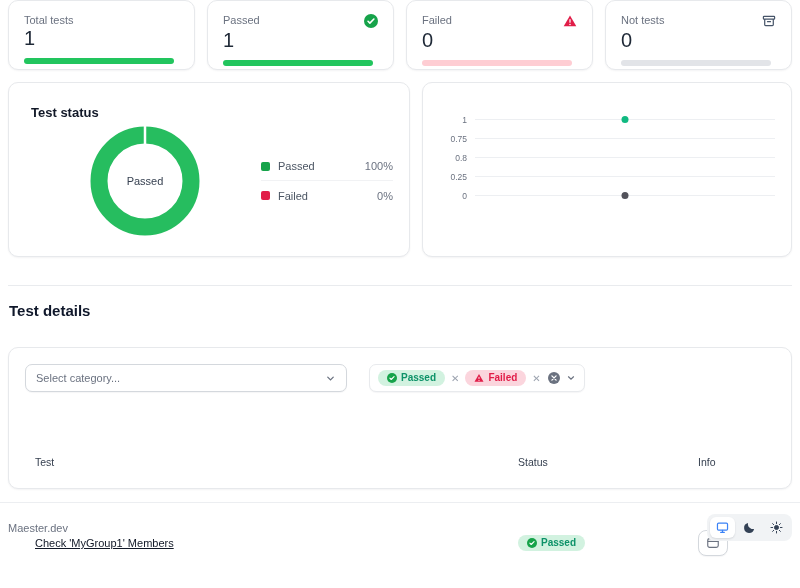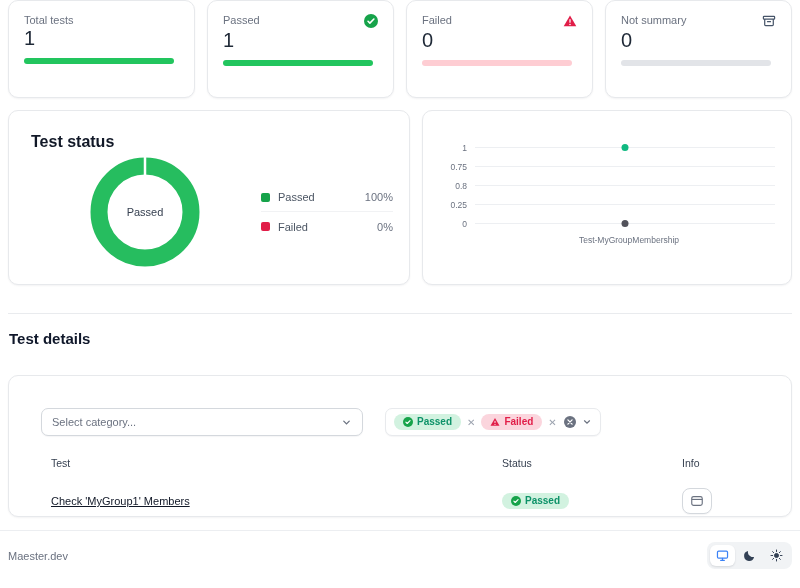--- a/index.html
+++ b/index.html
@@ -5,36 +5,36 @@
   * { box-sizing: border-box; }
   html,body { margin:0; padding:0; background:#fff; }
   body { font-family:"Liberation Sans", sans-serif; color:#111827; }
   .page { width:800px; height:588px; padding:0 8px; overflow:hidden; }
 
   .section-title { font-size:15px; font-weight:700; color:#0f172a; margin:4px 0 13px 1px; }
 
   
   .cards-grid { display:grid; grid-template-columns:repeat(4,1fr); gap:12px; }
   .stat-card { background:#fff; border:1px solid #e7e9ec; border-radius:10px; padding:13px 15px 14px;
-               height:98px; box-shadow:0 1px 2px rgba(16,24,40,.05); }
+               height:70px; box-shadow:0 1px 2px rgba(16,24,40,.05); }
   .stat-top { display:flex; justify-content:space-between; align-items:flex-start; }
   .stat-label { font-size:11px; color:#6b7280; }
   .stat-icon { width:14px; height:14px; flex:0 0 auto; }
   .stat-icon svg { width:14px; height:14px; display:block; }
   .stat-value { font-size:20px; font-weight:500; color:#1f2937; line-height:1.1; margin-top:1px; }
   .stat-bar { height:6px; border-radius:3px; margin-top:9px; width:97%; }
   .bar-green { background:#22c55e; }
   .bar-pink { background:#fecdd3; }
   .bar-gray { background:#e2e4e8; }
 
   
   .charts-grid { display:grid; grid-template-columns:1fr 1fr; gap:12px; margin-top:12px; }
   .chart-card { background:#fff; border:1px solid #e7e9ec; border-radius:10px; padding:14px 16px;
                 height:175px; box-shadow:0 1px 2px rgba(16,24,40,.05); }
-  .chart-title { font-size:16px; font-weight:700; color:#111827; margin:8px 0 0 6px; }
+  .chart-title { font-size:13px; font-weight:700; color:#111827; margin:8px 0 0 6px; }
 
   .status-body { display:flex; align-items:center; margin-top:5px; }
   .donut-wrap { position:relative; width:112px; height:112px; margin-left:64px; }
   .donut-center { position:absolute; inset:0; display:flex; align-items:center; justify-content:center;
                   font-size:11px; color:#374151; }
   .legend { width:132px; margin-left:60px; }
   .legend-row { display:flex; align-items:center; gap:8px; height:29px; }
   .legend-row.first { border-bottom:1px solid #f1f2f4; }
   .legend-swatch { width:9px; height:9px; border-radius:2px; flex:0 0 auto; }
   .sw-green { background:#16a34a; }
@@ -48,42 +48,42 @@
   .gridline { flex:1; height:1px; background:#edeff2; position:relative; }
   .dot { position:absolute; left:50%; top:-3px; transform:translateX(-50%); width:7px; height:7px; border-radius:50%; }
   .dot-green { background:#10b981; }
   .dot-dark { background:#52525b; }
   .x-label { margin-left:44px; text-align:center; font-size:8.5px; color:#6b7280; margin-top:2px; }
 
   .section-divider { border:0; border-top:1px solid #e9ebee; margin:28px 0 0; }
   .details-title { margin:16px 0 28px 1px; }
 
   
-  .details-card { background:#fff; border:1px solid #e7e9ec; border-radius:10px; padding:32px;
+  .details-card { background:#fff; border:1px solid #e7e9ec; border-radius:10px; padding:16px;
                   height:142px; box-shadow:0 1px 2px rgba(16,24,40,.05); }
   .filter-row { display:flex; align-items:center; gap:22px; }
   .select-box { width:322px; height:28px; border:1px solid #d4d8dd; border-radius:7px; background:#fff;
                 display:flex; align-items:center; justify-content:space-between; padding:0 10px;
                 box-shadow:0 1px 1px rgba(16,24,40,.04); cursor:pointer; }
   .select-placeholder { font-size:11px; color:#6b7280; }
   .chev svg { display:block; }
   .multiselect { height:28px; border:1px solid #e8eaed; border-radius:7px; background:#fff;
                  display:flex; align-items:center; padding:0 8px; gap:5px;
                  box-shadow:0 1px 1px rgba(16,24,40,.04); }
   .pill { display:inline-flex; align-items:center; gap:4px; border-radius:999px; padding:3px 9px;
           font-size:10px; font-weight:700; line-height:1; }
   .pill svg { width:10px; height:10px; display:block; }
   .pill-passed { background:#d2f2e0; color:#0d9268; }
   .pill-failed { background:#fbd5dd; color:#e11d48; }
   .remove-x { font-size:10px; color:#9ca3af; cursor:pointer; padding:0 1px; }
   .clear-btn svg { display:block; }
 
   .table { margin-top:21px; }
   .thead, .trow { display:grid; grid-template-columns:1fr 180px 87px; align-items:center; }
-  .thead > div, .trow > div { padding-left:10px; }
+  .thead > div, .trow > div { padding-left:10px;margin-top:43px; }
   .th { font-size:10.5px; color:#374151; }
   .trow { margin-top:19px; }
   .td-test { font-size:11px; color:#111827;text-decoration:underline; }
   .info-btn { width:30px; height:26px; border:1px solid #d4d8dd; border-radius:8px; background:#fff;
               display:flex; align-items:center; justify-content:center; cursor:pointer;
               box-shadow:0 1px 1px rgba(16,24,40,.04); }
   .info-btn svg { width:14px; height:14px; display:block; }
 
   
   .footer-divider { border:0; border-top:1px solid #eceef1; margin:13px -8px 0; }
@@ -133,21 +133,21 @@
               <circle cx="8" cy="11.9" r="0.9" fill="#fff"></circle>
             </svg>
         </span>
       </div>
       <div class="stat-value">0</div>
       <div class="stat-bar bar-pink"></div>
     </div>
 
     <div class="stat-card">
       <div class="stat-top">
-        <span class="stat-label">Not summary</span>
+        <span class="stat-label">Not tests</span>
         <span class="stat-icon">
           <svg viewBox="0 0 16 16" fill="none" stroke="#475569">
               <rect x="1.6" y="2.6" width="12.8" height="3.2" rx="0.8" stroke-width="1.4"></rect>
               <path d="M3.1 5.8v6.6a1 1 0 001 1h7.8a1 1 0 001-1V5.8" stroke-width="1.4"></path>
               <path d="M6.3 8.8h3.4" stroke-width="1.4" stroke-linecap="round"></path>
             </svg>
         </span>
       </div>
       <div class="stat-value">0</div>
       <div class="stat-bar bar-gray"></div>
@@ -200,21 +200,20 @@
         <div class="axis-row">
           <span class="tick-label">0.25</span>
           <div class="gridline"></div>
         </div>
         <div class="axis-row">
           <span class="tick-label">0</span>
           <div class="gridline">
             <span class="dot dot-dark"></span>
           </div>
         </div>
-        <div class="x-label">Test-MyGroupMembership</div>
       </div>
     </div>
   </div>
 
   <hr class="section-divider">
 
   <div class="section-title details-title">Test details</div>
 
   <div class="details-card">
     <div class="filter-row">

